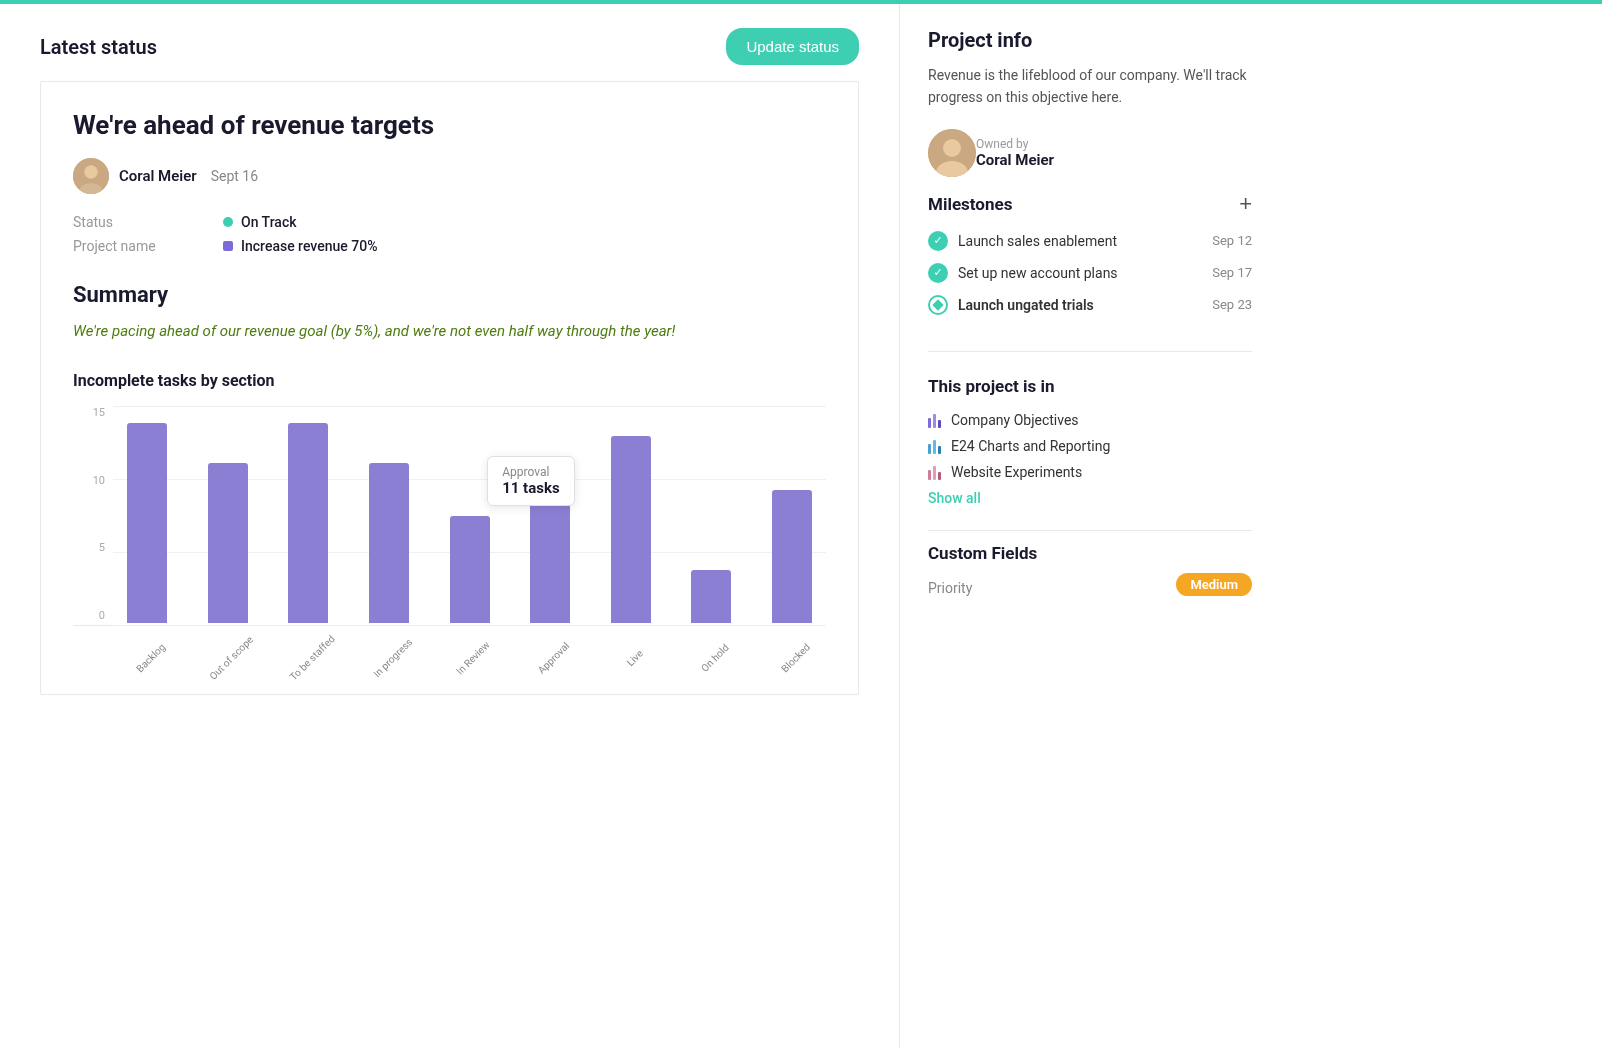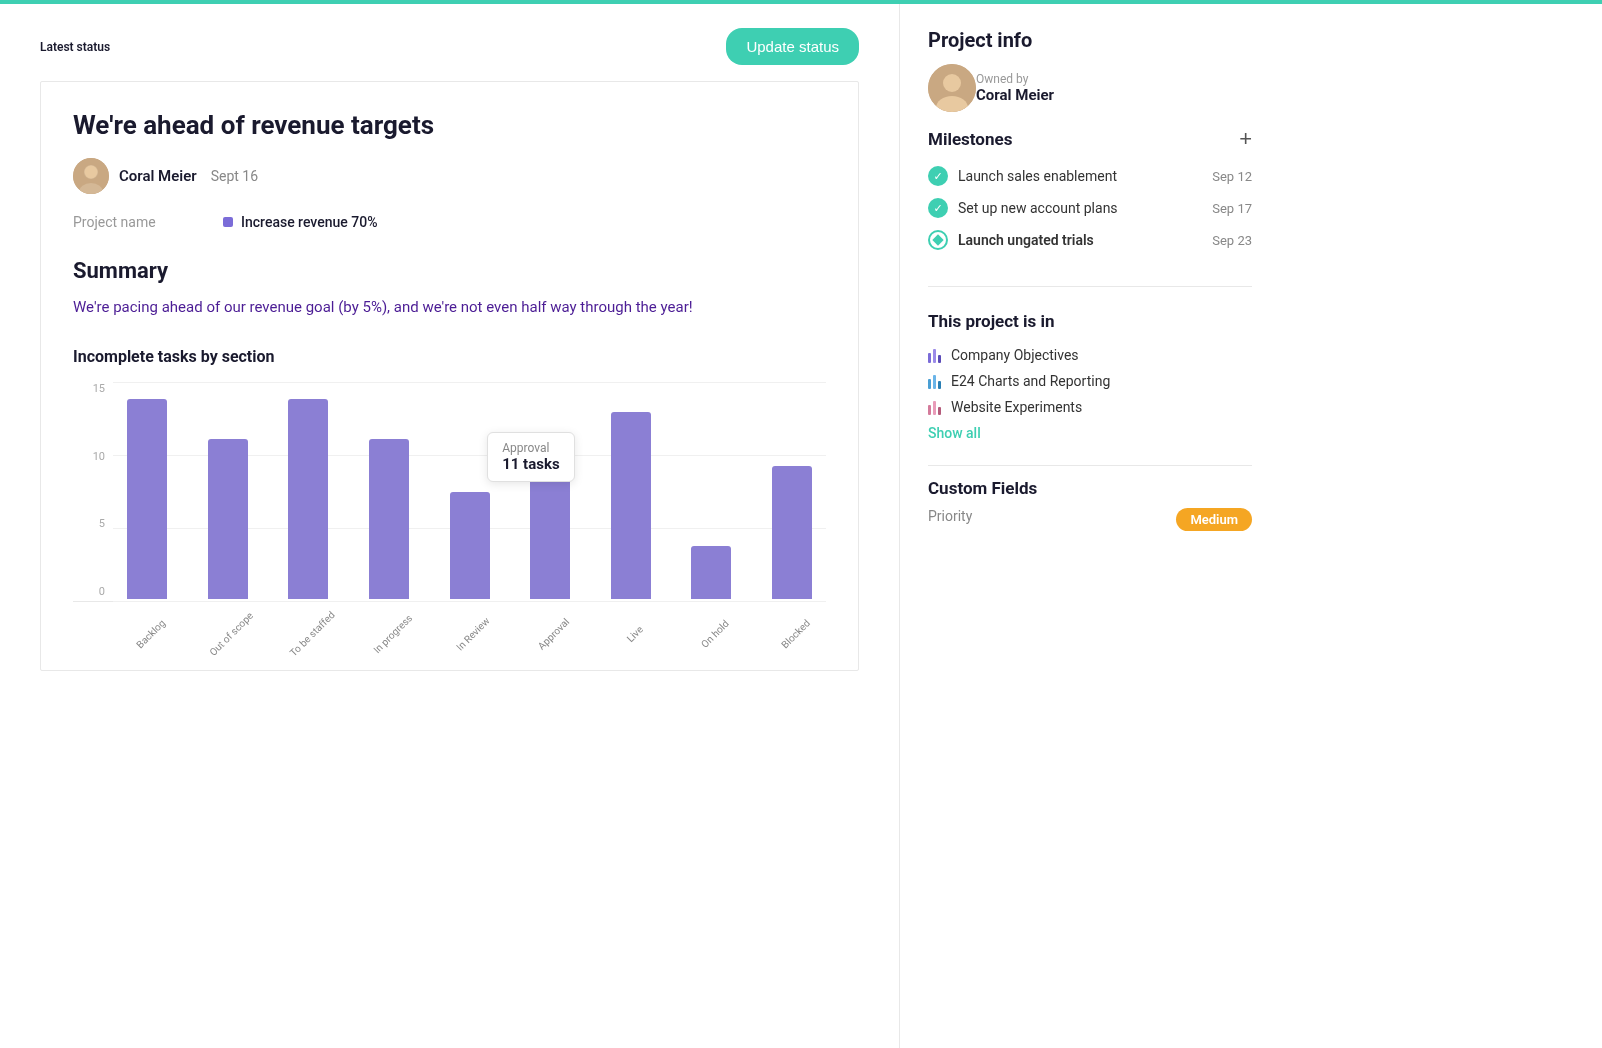--- a/index.html
+++ b/index.html
@@ -32,21 +32,21 @@
     }
 
     
     .main-header {
       display: flex;
       justify-content: space-between;
       align-items: center;
       margin-bottom: 16px;
     }
     .latest-status-title {
-      font-size: 12px;
+      font-size: 20px;
       font-weight: 600;
       color: #1a1a2e;
     }
     .update-status-btn {
       background: #3ecfb2;
       color: #fff;
       border: none;
       border-radius: 16px;
       padding: 10px 20px;
       font-size: 15px;
@@ -128,24 +128,25 @@
     .summary-section {
       margin-top: 28px;
     }
     .summary-title {
       font-size: 22px;
       font-weight: 700;
       color: #1a1a2e;
       margin-bottom: 12px;
     }
     .summary-text {
-      color: #4c1d95;
+      color: #4d7c0f;
       font-size: 15px;
       line-height: 1.6;
       margin-bottom: 28px;
+      font-style: italic;
     }
 
     
     .chart-section-title {
       font-size: 16px;
       font-weight: 700;
       color: #1a1a2e;
       margin-bottom: 16px;
     }
     .chart-container {
@@ -421,21 +422,21 @@
       cursor: pointer;
       text-decoration: none;
     }
 
     
     .custom-fields-section {
       margin-top: 4px;
     }
     .custom-field-row {
       display: flex;
-      align-items: flex-start;
+      align-items: flex-end;
       justify-content: space-between;
       margin-top: 10px;
       gap: 16px;
     }
     .field-label {
       font-size: 14px;
       color: #888;
     }
     .priority-badge {
       background: #f5a623;
@@ -491,20 +492,27 @@
             <circle cx="18" cy="18" r="18" fill="#c9a882"></circle>
             <circle cx="18" cy="14" r="7" fill="#d4b896"></circle>
             <ellipse cx="18" cy="34" rx="12" ry="9" fill="#d4b896"></ellipse>
             <circle cx="18" cy="14" r="6.5" fill="#e8c9a0"></circle>
           </svg>
         </div>
         <span class="author-name">Coral Meier</span>
         <span class="author-date">Sept 16</span>
       </div>
 
+      <div class="meta-row">
+        <span class="meta-label">Status</span>
+        <span class="meta-value">
+          <span class="status-dot"></span>
+          <span>On Track</span>
+        </span>
+      </div>
 
       <div class="meta-row">
         <span class="meta-label">Project name</span>
         <span class="meta-value">
           <span class="project-dot"></span>
           <span>Increase revenue 70%</span>
         </span>
       </div>
 
       <div class="summary-section">
@@ -601,20 +609,21 @@
             </div>
         </div>
       </div>
 
     </div>
   </div>
 
   <div class="sidebar">
 
     <div class="sidebar-title">Project info</div>
+    <div class="project-description">Revenue is the lifeblood of our company. We'll track progress on this objective here.</div>
 
     <div class="owner-row">
       <div class="sidebar-avatar">
         <svg viewBox="0 0 48 48" width="48" height="48">
           <circle cx="24" cy="24" r="24" fill="#c9a882"></circle>
           <circle cx="24" cy="19" r="9" fill="#e8c9a0"></circle>
           <ellipse cx="24" cy="44" rx="16" ry="12" fill="#e8c9a0"></ellipse>
         </svg>
       </div>
       <div>

